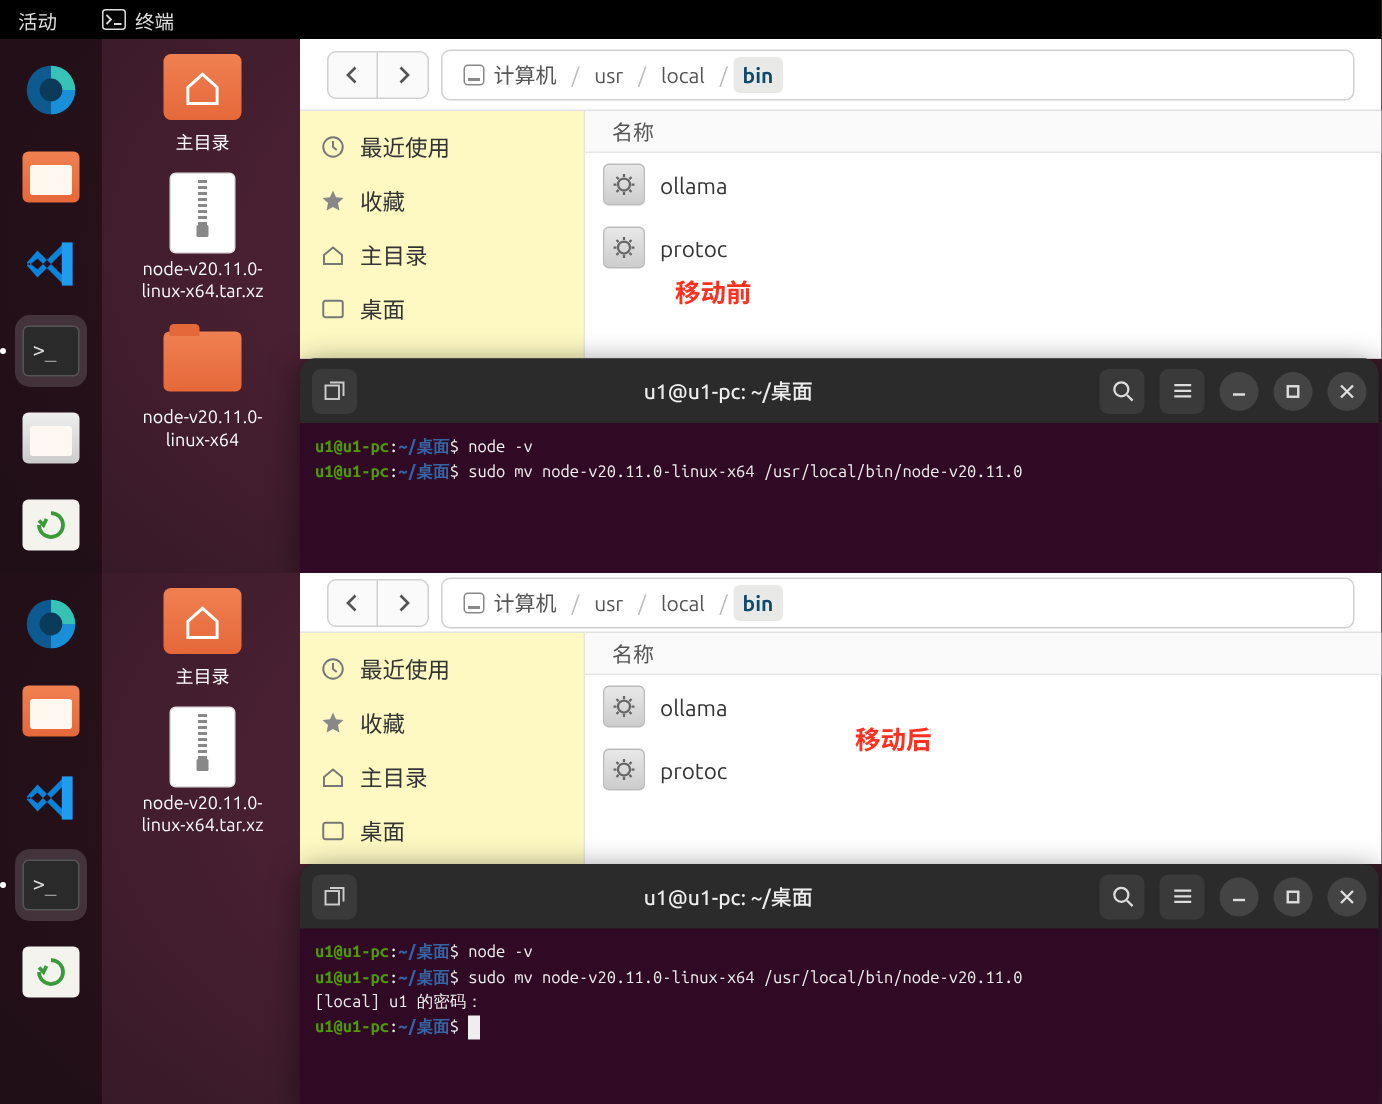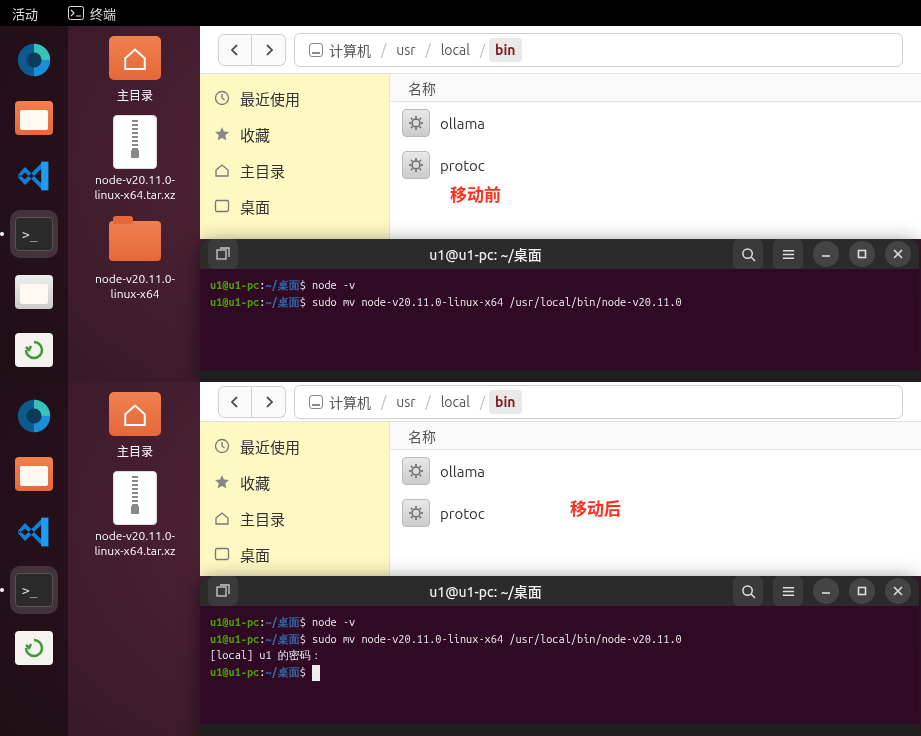--- a/index.html
+++ b/index.html
@@ -41,39 +41,39 @@
 
 .fm-window { position: absolute; left: 200px; top: 26px; right: 0; background: #fff; border-bottom: 1px solid #ddd; }
 .fm-window.no-top { top: 0; }
 .fm-toolbar { height: 48px; border-bottom: 1px solid #e2e2e2; display: flex; align-items: center; padding: 0 18px; gap: 8px; }
 .nav-btns { display: flex; }
 .nav-btn { width: 34px; height: 32px; border: 1px solid #d0d0d0; background: #fafafa; display: flex; align-items:center; justify-content:center; color:#4a4a4a; }
 .nav-btn:first-child { border-radius: 6px 0 0 6px; }
 .nav-btn:last-child { border-radius: 0 6px 6px 0; border-left: none; }
 .pathbar { flex: 1; height: 34px; border: 1px solid #d0d0d0; border-radius: 6px; display: flex; align-items: center; padding: 0 8px; font-size: 14px; color: #555; gap: 2px; background:#fff; }
 .path-seg { padding: 4px 6px; display:flex; align-items:center; gap:6px; }
-.path-seg.active { background: #e9e9e7; border-radius: 4px; font-weight: 600; color:#7f1d1d; }
+.path-seg.active { background: #e9e9e7; border-radius: 4px; font-weight: 600; color:#0c4a6e; }
 .path-sep { color: #bbb; padding: 0 2px; }
 
 .fm-body { display: flex; }
 .fm-sidebar { width: 190px; border-right: 1px solid #e5e5e5; padding: 6px 0; background:#fef9c3; }
 .sb-item { height: 36px; display: flex; align-items: center; gap: 10px; padding: 0 14px; font-size: 15px; color: #333; }
 .sb-item svg, .sb-item .ic { width:16px; height:16px; flex-shrink:0; }
 
 .fm-content { flex: 1; background:#fff; }
 .col-header { height: 28px; border-bottom: 1px solid #e5e5e5; display: flex; align-items: center; padding: 0 18px; font-size: 14px; color: #555; background:#fafafa; }
 .file-row { height: 42px; display: flex; align-items: center; gap: 10px; padding: 0 12px; font-size: 15px; color: #333; }
 .file-row .fic { width: 28px; height: 28px; display:flex; align-items:center; justify-content:center; }
 .gear-box { width:28px; height:28px; background:linear-gradient(#e8e8e8,#ccc); border-radius:4px; border:1px solid #bbb; display:flex; align-items:center; justify-content:center; }
 .folder-small { width:28px; height:22px; background:linear-gradient(#f08050,#e5683a); border-radius:3px; position:relative; }
 .folder-small::before { content:''; position:absolute; top:-4px; left:2px; width:11px; height:5px; background:#e5683a; border-radius:2px 2px 0 0; }
 .label-red { color: #ff3020; font-weight: bold; font-size: 17px; position: absolute; }
 
 .term-window { position: absolute; left: 200px; right: 2px; background: #1e1e1e; border-radius: 10px 10px 0 0; box-shadow: 0 4px 20px rgba(0,0,0,0.5); }
-.term-titlebar { height: 30px; background: #2b2b2b; border-radius: 10px 10px 0 0; display: flex; align-items: center; padding: 0 8px; color: #eee; font-size: 14px; }
+.term-titlebar { height: 43px; background: #2b2b2b; border-radius: 10px 10px 0 0; display: flex; align-items: center; padding: 0 8px; color: #eee; font-size: 14px; }
 .term-titlebar .tab-btn { width:30px; height:30px; border-radius:6px; background:#3a3a3a; display:flex; align-items:center; justify-content:center; }
 .term-title { flex:1; text-align:center; font-weight: 500; }
 .wc { display:flex; gap:10px; align-items:center; }
 .wc-btn { width:30px; height:30px; border-radius:6px; background:#3a3a3a; display:flex; align-items:center; justify-content:center; color:#ddd; }
 .wc-btn.round { border-radius:50%; width:26px; height:26px; background:#444; }
 
 .term-body { background: #300a24; padding: 8px 10px; font-family: "Ubuntu Mono", monospace; font-size: 11px; line-height: 1.5; }
 .term-body .line { white-space: nowrap; }
 .pr-user { color: #4e9a06; font-weight:bold; }
 .pr-path { color: #3465a4; font-weight:bold; }
@@ -422,21 +422,21 @@
             <span class="fic">
               <span class="gear-box">
                 <svg width="16" height="16" viewBox="0 0 16 16">
                   <circle cx="8" cy="8" r="4" fill="none" stroke="#666" stroke-width="1.5"></circle>
                   <path d="M8 1v2M8 13v2M1 8h2M13 8h2M3 3l1.4 1.4M11.6 11.6L13 13M3 13l1.4-1.4M11.6 4.4L13 3" stroke="#666" stroke-width="1.5"></path>
                 </svg>
               </span>
             </span>
             <span>protoc</span>
           </div>
-        <div class="label-red" style="left:370px; top:113px;">移动后</div>
+        <div class="label-red" style="left:370px; top:97px;">移动后</div>
       </div>
     </div>
   </div>
 
   <div class="term-window" style="top:194px; bottom:0;">
     <div class="term-titlebar">
       <div class="tab-btn">
           <svg width="16" height="16" viewBox="0 0 16 16">
             <rect x="2" y="4" width="9" height="9" fill="none" stroke="#ccc" stroke-width="1.3"></rect>
             <path d="M5 2h9v9" fill="none" stroke="#ccc" stroke-width="1.3"></path>

